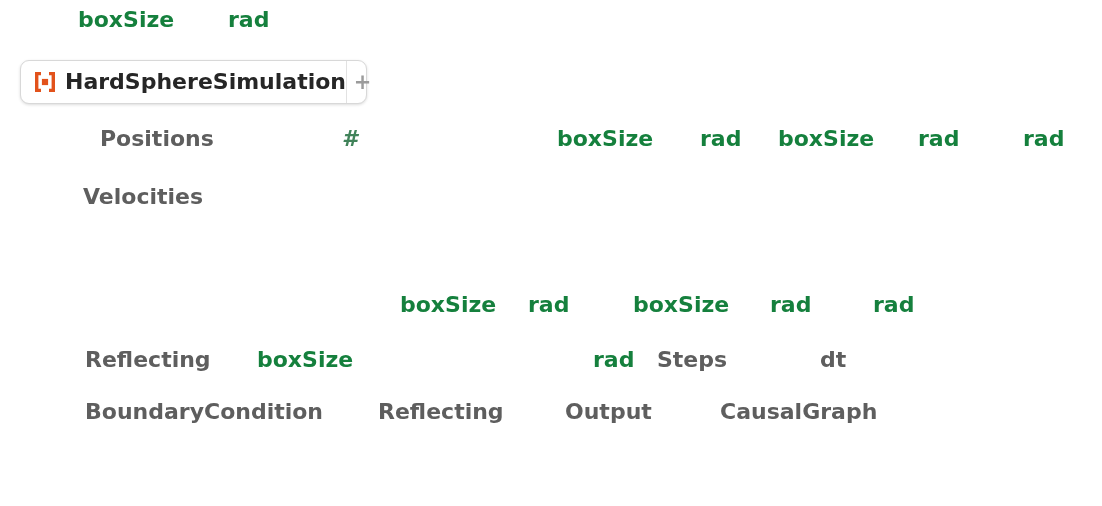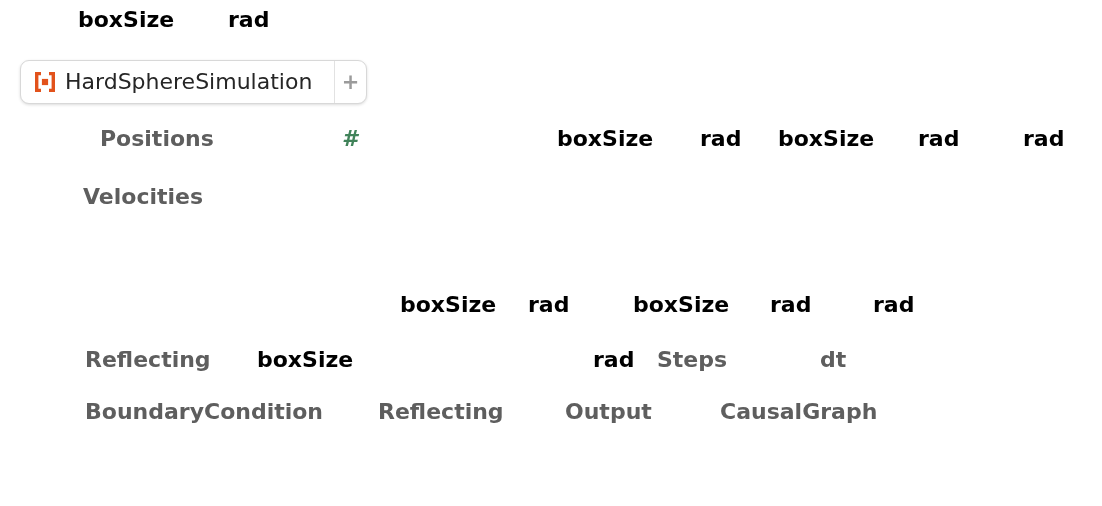--- a/index.html
+++ b/index.html
@@ -7,36 +7,36 @@
     width:1102px;height:506px;position:relative;overflow:hidden;
     background:#ffffff;
     font-family:"DejaVu Sans","Liberation Sans",sans-serif;
   }
   .canvas{position:absolute;inset:0;}
   .tok{
     position:absolute;
     font-size:22px;line-height:1;font-weight:700;
     white-space:pre;letter-spacing:0;
   }
-  .green{color:#000000;text-align:center;}
+  .green{color:#15803d;text-align:center;}
   .green-slot{color:#41835a;font-style:italic;}
   .gray{color:#5e5e5e;}
   
   .rf-badge{
     position:absolute;left:20px;top:60px;width:347px;height:44px;
     background:#ffffff;border:1px solid #d8d8d8;border-radius:9px;
     box-shadow:0 1px 3px rgba(0,0,0,0.14);
     display:flex;align-items:center;box-sizing:border-box;
   }
   .rf-icon{
     width:26px;height:26px;margin-left:11px;flex:0 0 auto;
     display:flex;align-items:center;justify-content:center;
   }
   .rf-label{
-    color:#262626;font-size:22px;font-weight:400;line-height:1;
+    color:#262626;font-size:22px;font-weight:700;line-height:1;
     margin-left:7px;white-space:nowrap;flex:1 1 auto;
   }
   .rf-plus{
     flex:0 0 auto;width:31px;height:100%;
     border-left:1px solid #e2e2e2;
     display:flex;align-items:center;justify-content:center;
     color:#9b9b9b;font-size:21px;font-weight:700;
     border-top-right-radius:9px;border-bottom-right-radius:9px;
     cursor:pointer;
   }

